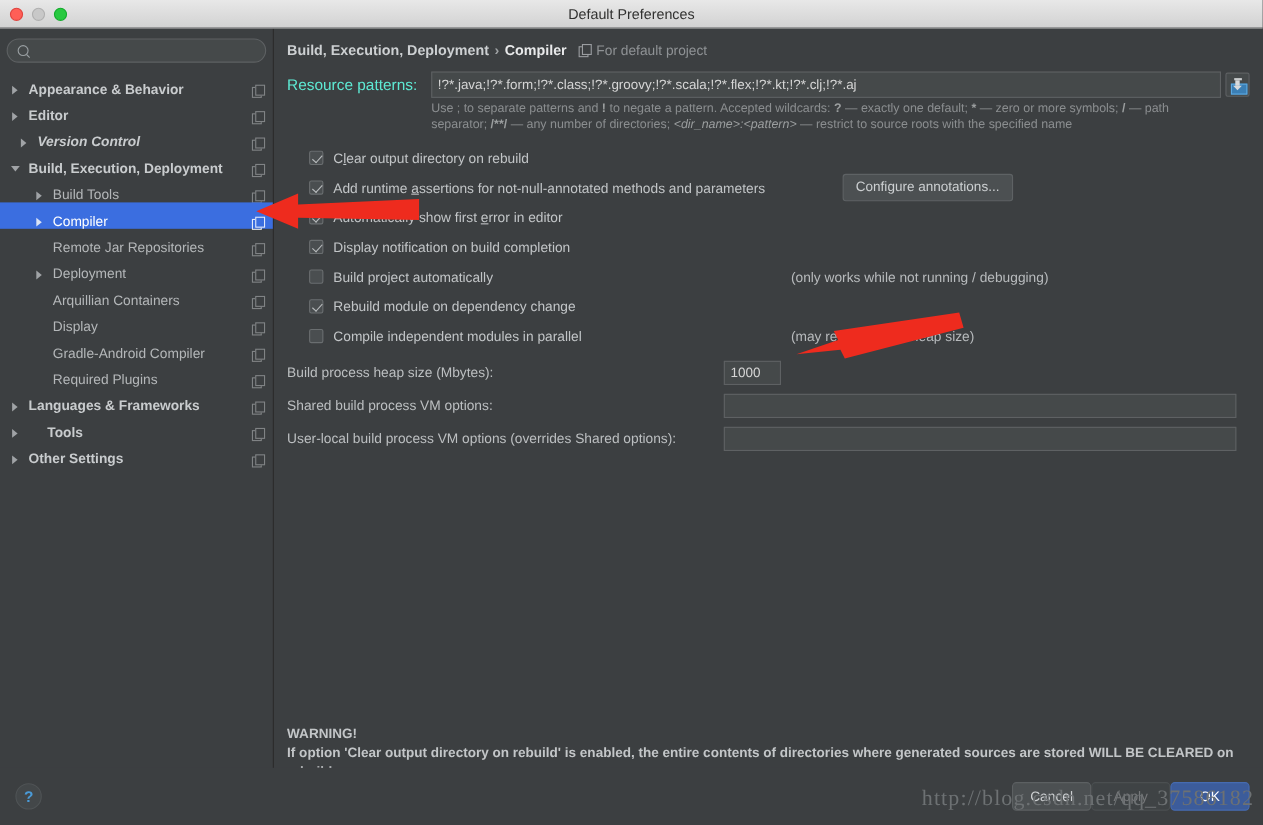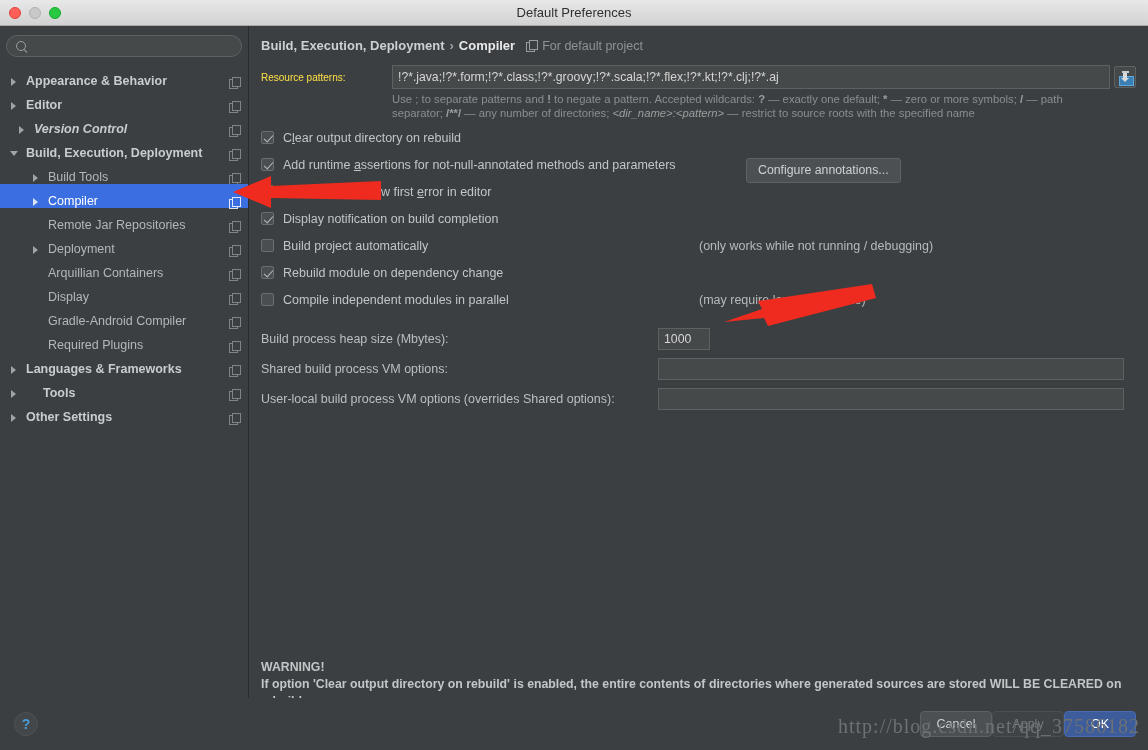--- a/index.html
+++ b/index.html
@@ -108,21 +108,21 @@
   .bc-main{ color:#cdd0d2; font-weight:bold; }
   .bc-sep{ color:#9fa2a4; font-weight:bold;}
   .bc-cur{ color:#e8e9ea; font-weight:bold;}
   .bc-icon{ width:11px;height:11px;position:relative;margin-left:6px;}
   .bc-icon:before{content:"";position:absolute;left:0;top:2px;width:7px;height:8px;border:1px solid #9a9da0;}
   .bc-icon:after{content:"";position:absolute;left:3px;top:0;width:7px;height:8px;border:1px solid #9a9da0;background:#3c3f41;}
   .bc-note{ color:#8f9295; font-weight:normal; font-size:12.5px;}
 
   .row{ display:flex; align-items:center; }
   #pattern-row{ margin-bottom:3px; }
-  .lbl{ font-size:10px; color:#fde047; }
+  .lbl{ font-size:14px; color:#5eead4; }
   #pattern-label{ width:131px; }
   #pattern-input{
     flex:1; height:24px; background:#45494a;
     border:1px solid #5e6163; color:#d6d6d6;
     font-size:12.2px; padding:0 5px; outline:none;
     font-family:"Liberation Sans", sans-serif;
   }
   #pattern-expand{
     width:22px;height:22px;margin-left:4px;
     border:1px solid #5e6163; background:#45494a;
@@ -148,21 +148,21 @@
     border-left:4px solid transparent;border-right:4px solid transparent;
   }
   #pattern-hint{
     margin-left:131px; color:#8b8e90; font-size:11.3px; line-height:14px;
     max-width:722px; margin-bottom:11px;
   }
   #pattern-hint b{ color:#9b9e9f; }
   #pattern-hint i{ color:#9b9e9f; }
 
   
-  .cb-row{ display:flex; align-items:flex-start; height:25px; margin-bottom:2px; }
+  .cb-row{ display:flex; align-items:center; height:25px; margin-bottom:2px;margin-left:20px; }
   .cb{
     width:13px;height:13px;flex:0 0 auto;
     border:1px solid #6a6e70; background:#4a4e50; border-radius:2px;
     position:relative; margin-right:9px;
   }
   .cb.checked:after{
     content:""; position:absolute; left:3.6px; top:0.6px;
     width:4px;height:8px;border:solid #b9bcbe;
     border-width:0 1.8px 1.8px 0; transform:rotate(42deg);
   }

